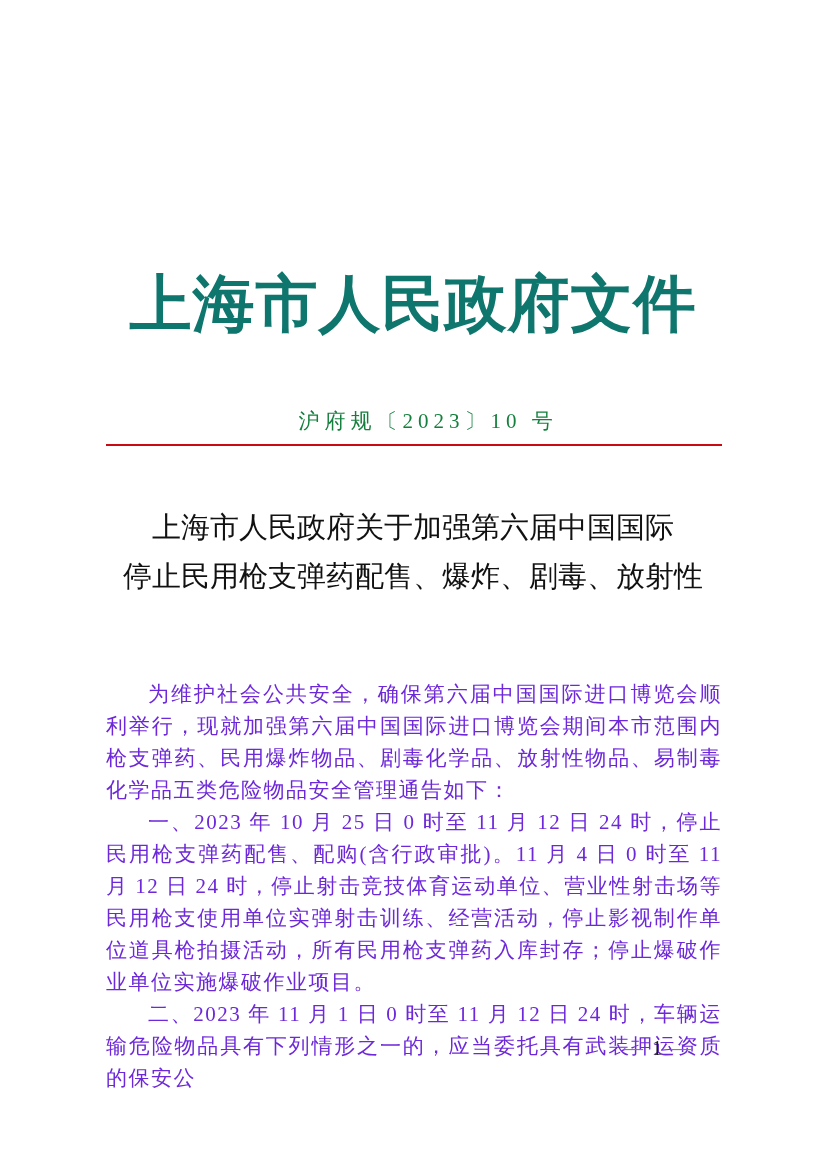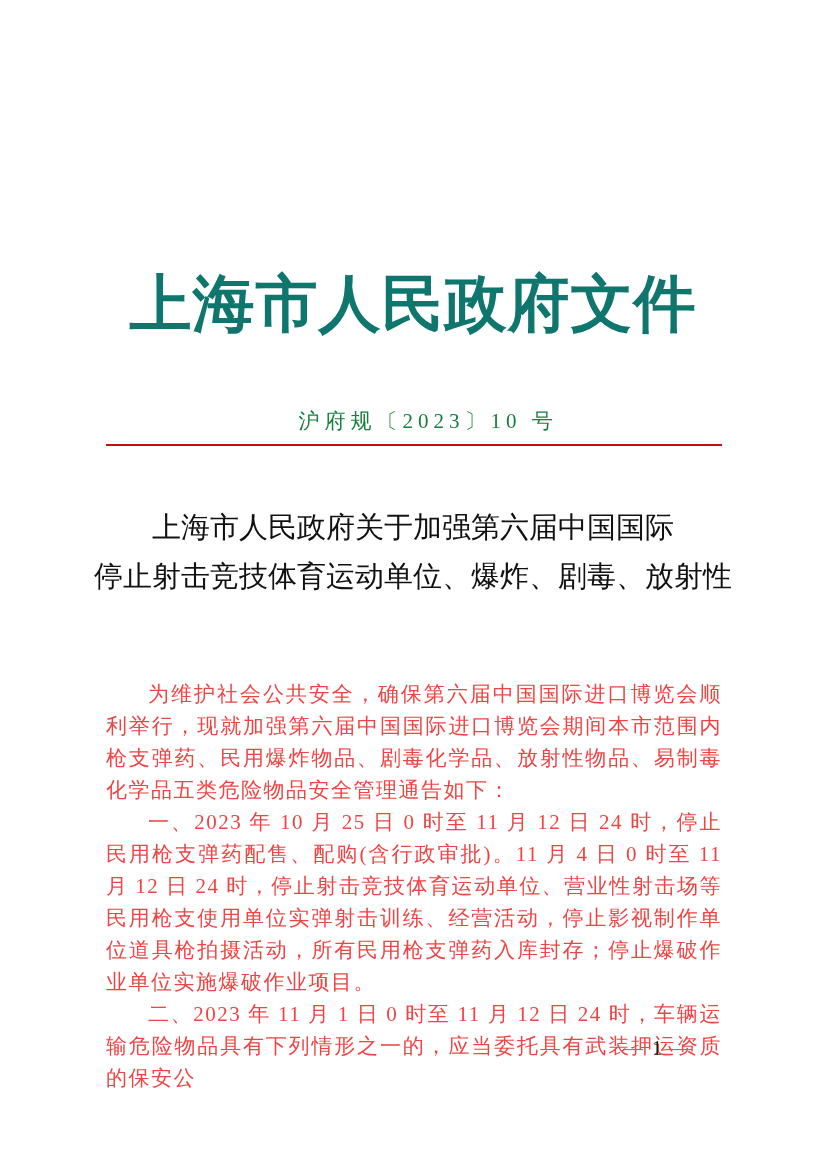--- a/index.html
+++ b/index.html
@@ -67,21 +67,21 @@
   .notice-title .t-line {
     white-space: nowrap;
   }
   .body-text {
     position: absolute;
     top: 678px;
     left: 106px;
     width: 616px;
     font-size: 21px;
     line-height: 32px;
-    color: #ef4444;
+    color: #6d28d9;
     text-align: justify;
     letter-spacing: 1.5px;
   }
   .body-text p {
     margin: 0;
     padding: 0;
     text-indent: 2em;
   }
   .page-number {
     position: absolute;
@@ -106,21 +106,21 @@
 <div class="page">
 
   <div class="letterhead">上海市人民政府文件</div>
 
   <div class="doc-number">沪府规〔2023〕10 号</div>
 
   <div class="red-rule"></div>
 
   <div class="notice-title">
     <div class="t-line">上海市人民政府关于加强第六届中国国际</div>
-    <div class="t-line">停止射击竞技体育运动单位、爆炸、剧毒、放射性</div>
+    <div class="t-line">停止民用枪支弹药配售、爆炸、剧毒、放射性</div>
   </div>
 
   <div class="body-text">
     <p>为维护社会公共安全，确保第六届中国国际进口博览会顺利举行，现就加强第六届中国国际进口博览会期间本市范围内枪支弹药、民用爆炸物品、剧毒化学品、放射性物品、易制毒化学品五类危险物品安全管理通告如下：</p>
     <p>一、2023 年 10 月 25 日 0 时至 11 月 12 日 24 时，停止民用枪支弹药配售、配购(含行政审批)。11 月 4 日 0 时至 11 月 12 日 24 时，停止射击竞技体育运动单位、营业性射击场等民用枪支使用单位实弹射击训练、经营活动，停止影视制作单位道具枪拍摄活动，所有民用枪支弹药入库封存；停止爆破作业单位实施爆破作业项目。</p>
     <p>二、2023 年 11 月 1 日 0 时至 11 月 12 日 24 时，车辆运输危险物品具有下列情形之一的，应当委托具有武装押运资质的保安公</p>
   </div>
 
   <div class="page-number">
     <span class="dash">—</span><span class="num">1</span><span class="dash">—</span>

